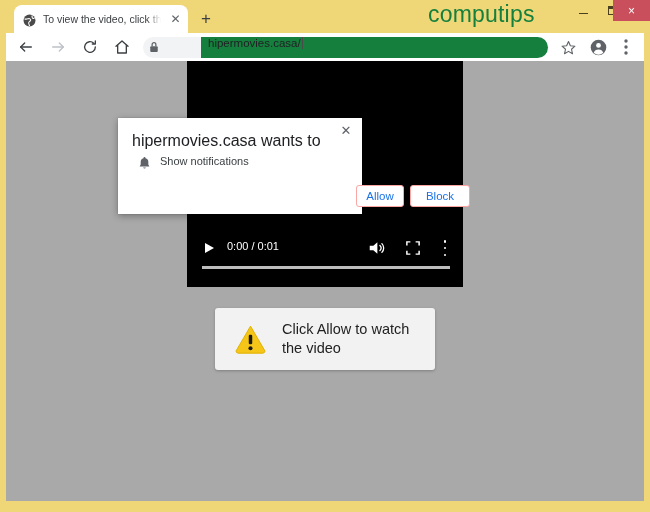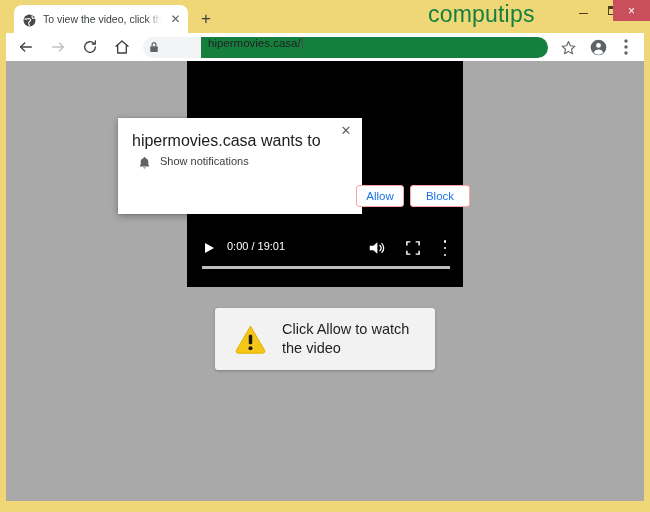--- a/index.html
+++ b/index.html
@@ -433,21 +433,21 @@
     </span>
   </div>
 
   <div id="viewport">
 
     <div id="arrow-stroke"></div>
 
     <div id="video">
       <div id="controls">
         <div id="play-btn"></div>
-        <div id="time-display">0:00 / 19:01</div>
+        <div id="time-display">0:00 / 0:01</div>
 
         <div id="volume-btn">
           <svg width="18" height="16" viewBox="0 0 24 22">
             <polygon points="2,8 7,8 12.5,3 12.5,19 7,14 2,14" fill="#ffffff"></polygon>
             <path d="M16 7.5 a5 5 0 0 1 0 7" fill="none" stroke="#ffffff" stroke-width="1.8" stroke-linecap="round"></path>
             <path d="M18.7 5 a8.5 8.5 0 0 1 0 12" fill="none" stroke="#ffffff" stroke-width="1.8" stroke-linecap="round"></path>
           </svg>
         </div>
 
         <div id="fullscreen-btn">

